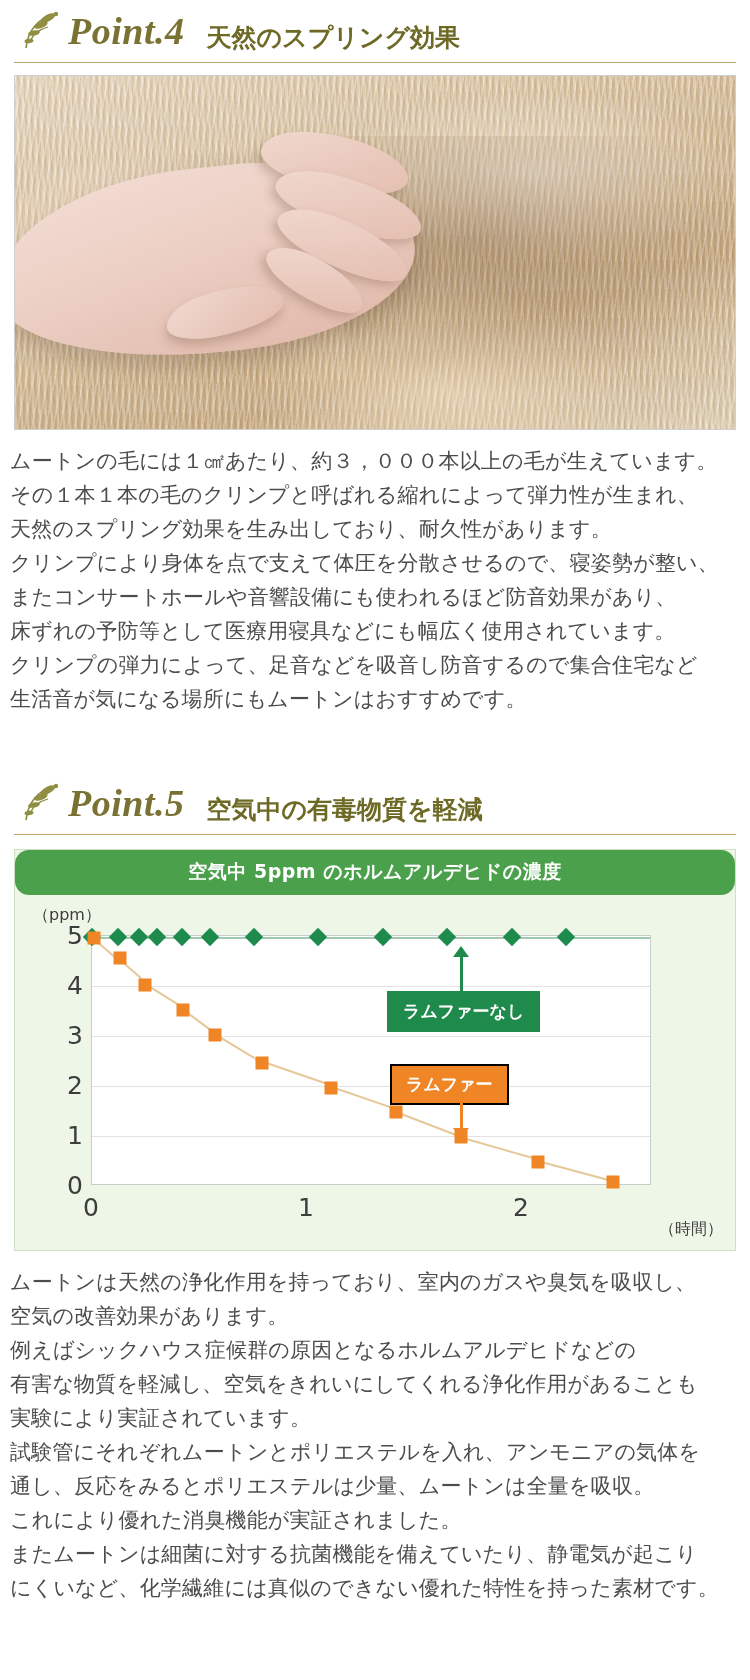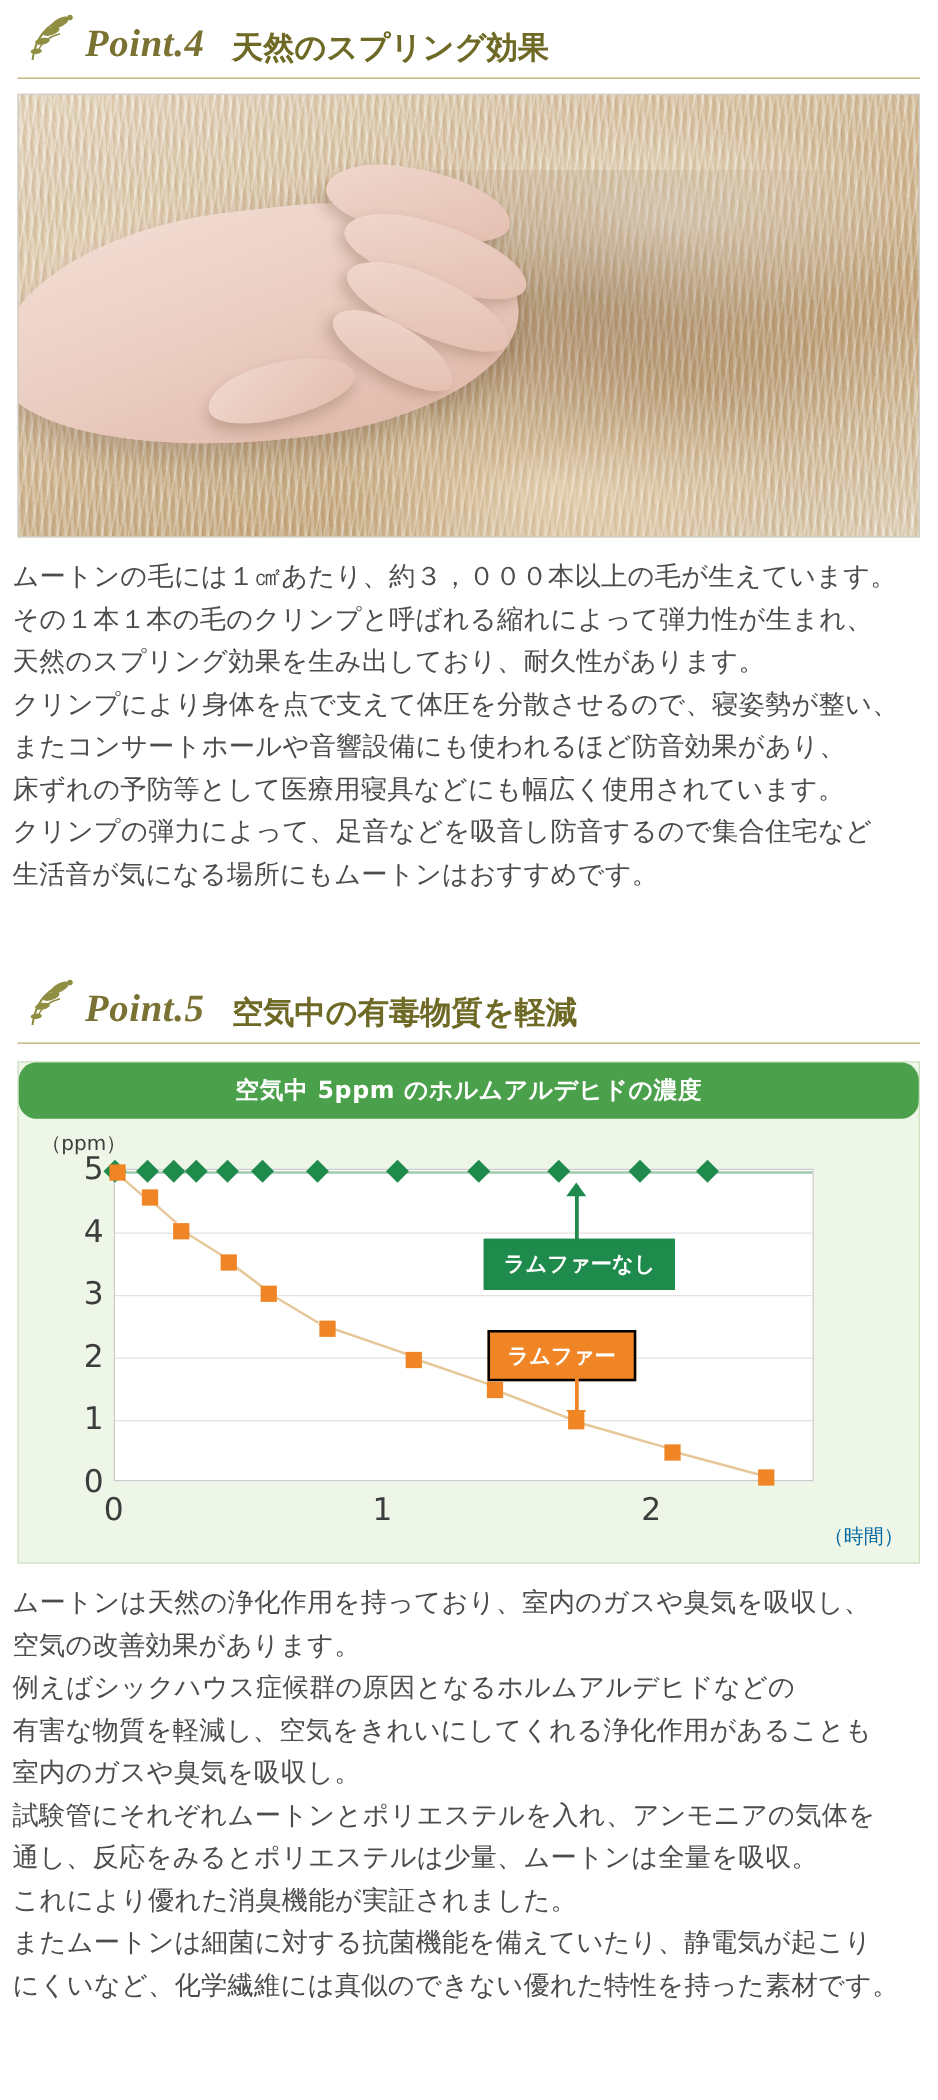--- a/index.html
+++ b/index.html
@@ -28,21 +28,21 @@
     width: 54px;
     height: 44px;
     flex: 0 0 54px;
     position: relative;
   }
   .sec-head .orn svg { position: absolute; left: 4px; top: 2px; }
   .sec-head .pt {
     font-family: "Liberation Serif", serif;
     font-style: italic;
     font-weight: bold;
-    font-size: 31px;
+    font-size: 38px;
     color: #7a7233;
     letter-spacing: 0.5px;
     line-height: 1;
     padding-bottom: 2px;
   }
   .sec-head .ttl {
     font-family: "DejaVu Sans", sans-serif;
     font-size: 25px;
     font-weight: bold;
     color: #6e6a26;
@@ -134,21 +134,21 @@
   }
   .chart-body { position: relative; height: 355px; }
   .ppm-label {
     position: absolute; left: 18px; top: 10px;
     font-family: "DejaVu Sans", sans-serif;
     font-size: 16px; color: #3d3d3d;
   }
   .hour-label {
     position: absolute; right: 12px; bottom: 10px;
     font-family: "DejaVu Sans", sans-serif;
-    font-size: 16px; color: #0369a1;
+    font-size: 16px; color: #404040;
   }
   .plot {
     position: absolute;
     left: 76px; top: 40px;
     width: 560px; height: 250px;
     background: #ffffff;
     border: 1px solid #cbcbcb;
   }
   .gl { position: absolute; left: 0; width: 100%; height: 1px; background: #e2e2e2; }
   .ytick {
@@ -333,21 +333,21 @@
         <div class="arrow-dn-head" style="left:361px; top:192px;"></div>
       </div>
     </div>
   </div>
 
   <div class="copy">
     <p>ムートンは天然の浄化作用を持っており、室内のガスや臭気を吸収し、</p>
     <p>空気の改善効果があります。</p>
     <p>例えばシックハウス症候群の原因となるホルムアルデヒドなどの</p>
     <p>有害な物質を軽減し、空気をきれいにしてくれる浄化作用があることも</p>
-    <p>室内のガスや臭気を吸収し。</p>
+    <p>実験により実証されています。</p>
     <p>試験管にそれぞれムートンとポリエステルを入れ、アンモニアの気体を</p>
     <p>通し、反応をみるとポリエステルは少量、ムートンは全量を吸収。</p>
     <p>これにより優れた消臭機能が実証されました。</p>
     <p>またムートンは細菌に対する抗菌機能を備えていたり、静電気が起こり</p>
     <p>にくいなど、化学繊維には真似のできない優れた特性を持った素材です。</p>
   </div>
 
 </div>
 
 </body></html>

